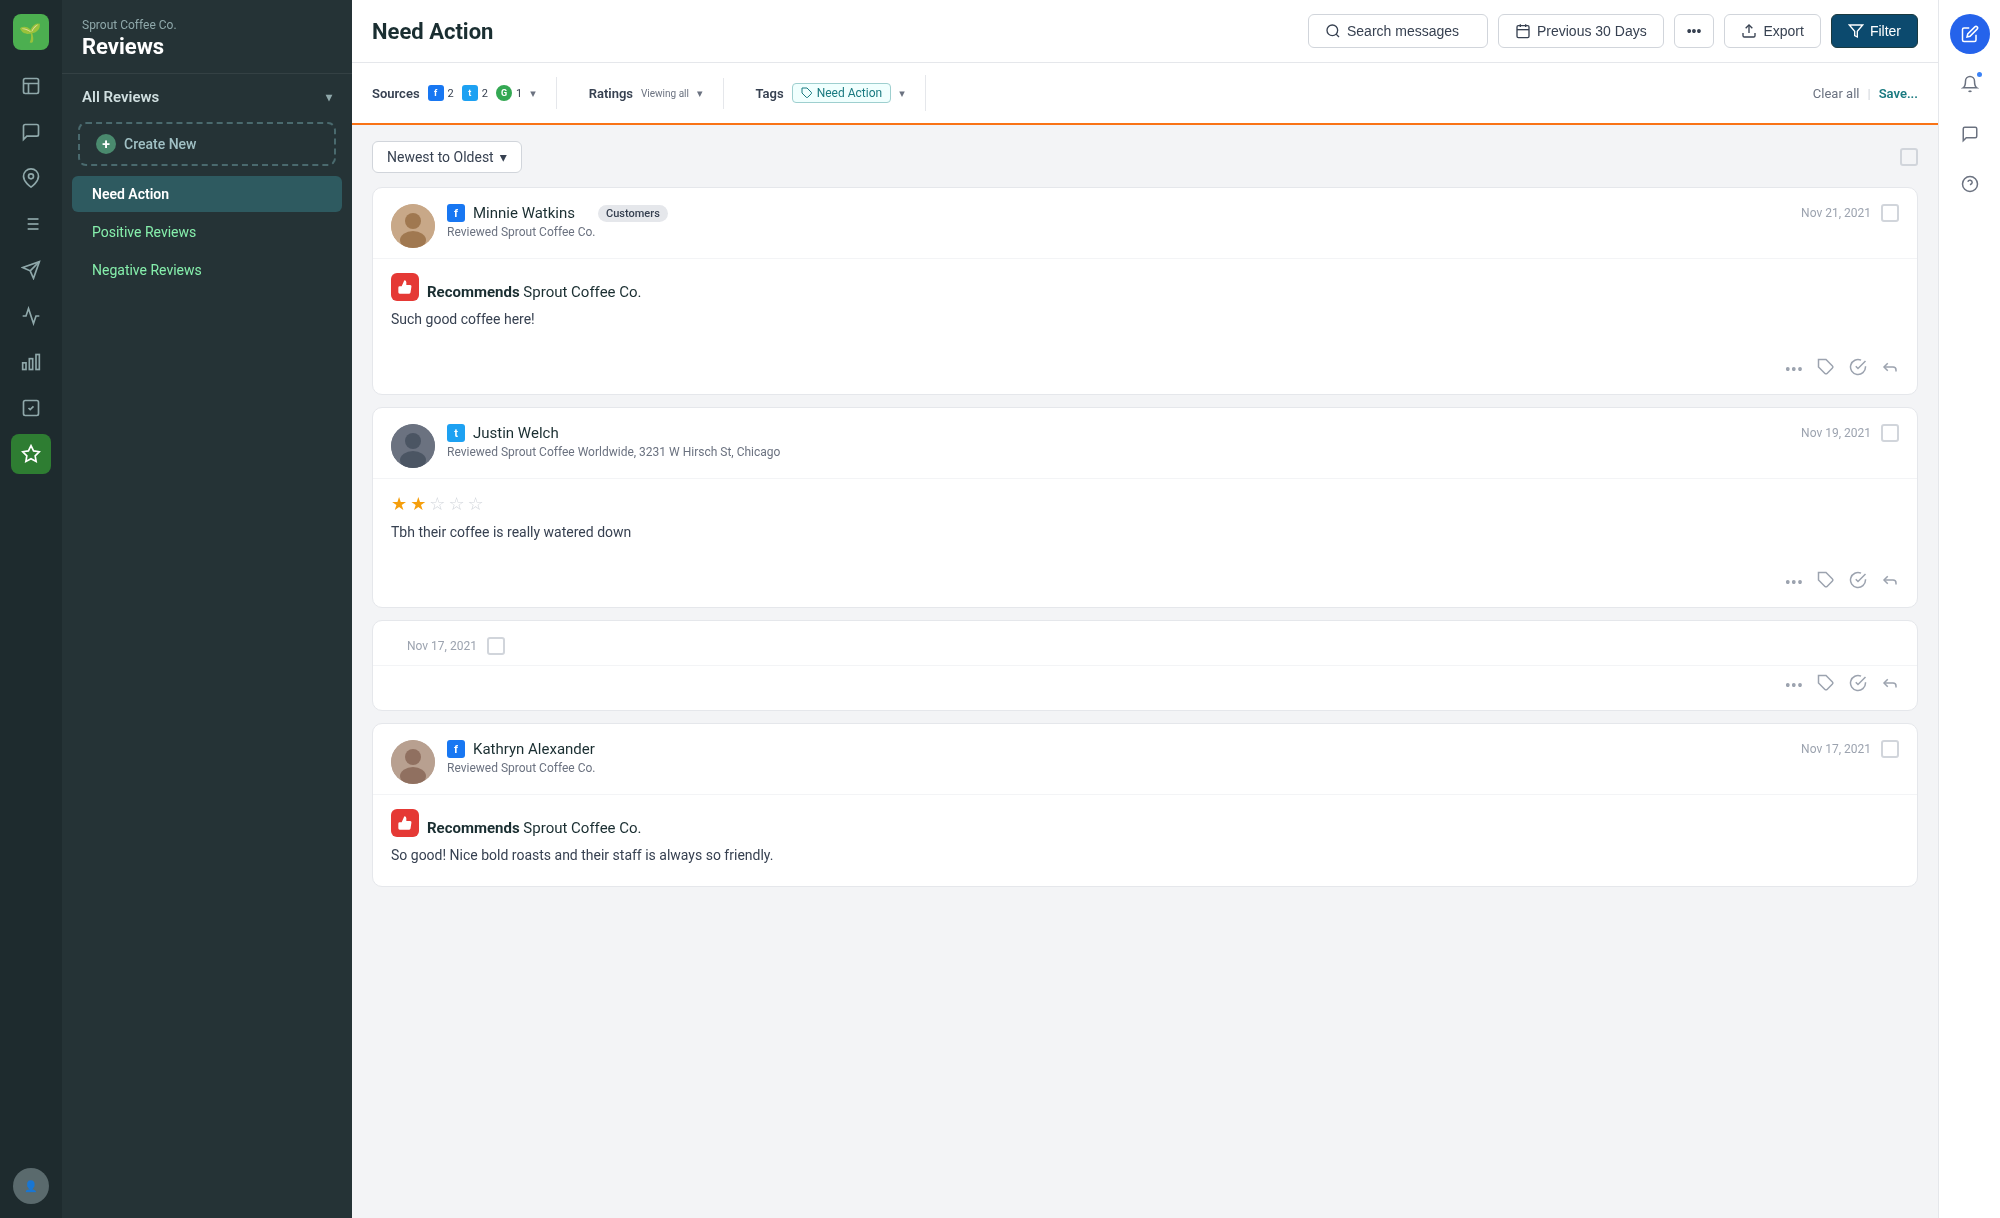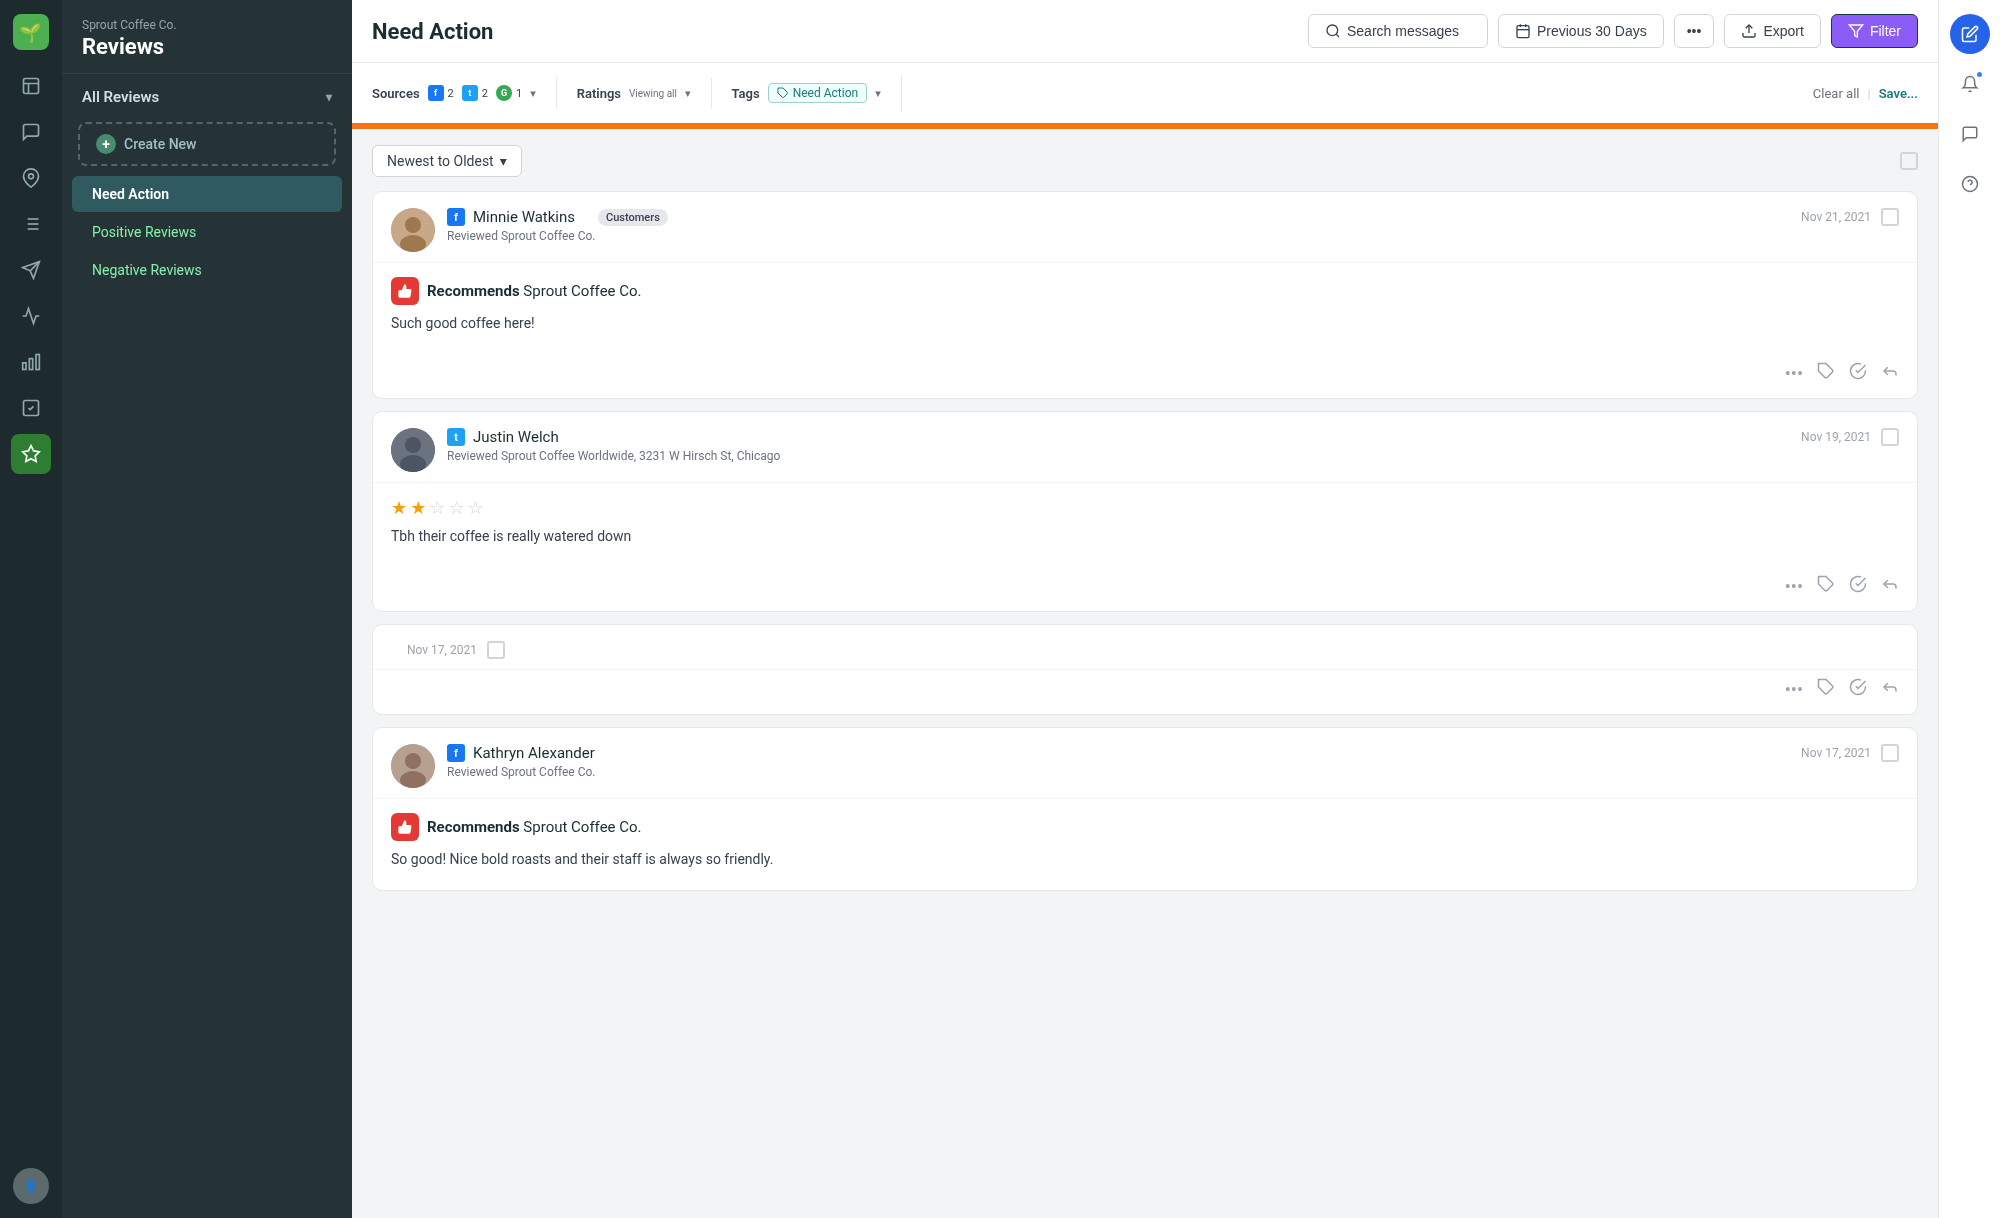--- a/index.html
+++ b/index.html
@@ -160,34 +160,34 @@
       border-radius: 6px;
       border: 1px solid #d1d5db;
       background: #fff;
       color: #374151;
       font-size: 14px;
       font-weight: 500;
       cursor: pointer;
     }
     .btn-search { min-width: 180px; }
     .btn-filter {
-      background: #8b5cf6;
+      background: #0c4a6e;
       color: #fff;
       border-color: #1a3a40;
     }
     .btn-dots { padding: 8px 12px; }
 
     
     .filters-row {
       background: #fff;
       padding: 12px 20px;
       display: flex;
       align-items: center;
-      gap: 0;
-      border-bottom: 6px solid #f97316;
+      gap: 12px;
+      border-bottom: 2px solid #f97316;
       flex-shrink: 0;
     }
     .filter-group {
       display: flex;
       align-items: center;
       gap: 8px;
       padding: 8px 20px 8px 0;
       border-right: 1px solid #e5e7eb;
       margin-right: 20px;
       cursor: pointer;
@@ -336,21 +336,21 @@
       cursor: pointer;
       flex-shrink: 0;
     }
 
     
     .review-body {
       padding: 14px 18px 10px;
     }
     .review-recommend {
       display: flex;
-      align-items: center;
+      align-items: flex-end;
       gap: 8px;
       margin-bottom: 8px;
     }
     .recommend-icon {
       width: 28px; height: 28px;
       background: #e53935;
       border-radius: 6px;
       display: flex; align-items: center; justify-content: center;
       color: #fff;
       font-size: 14px;

